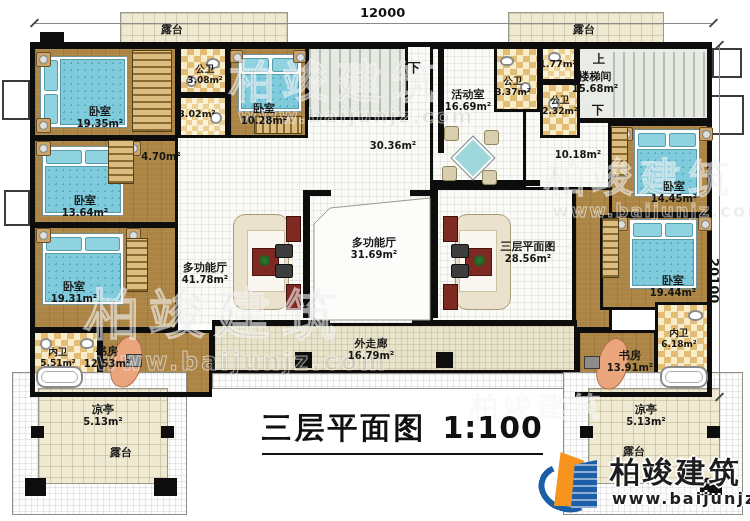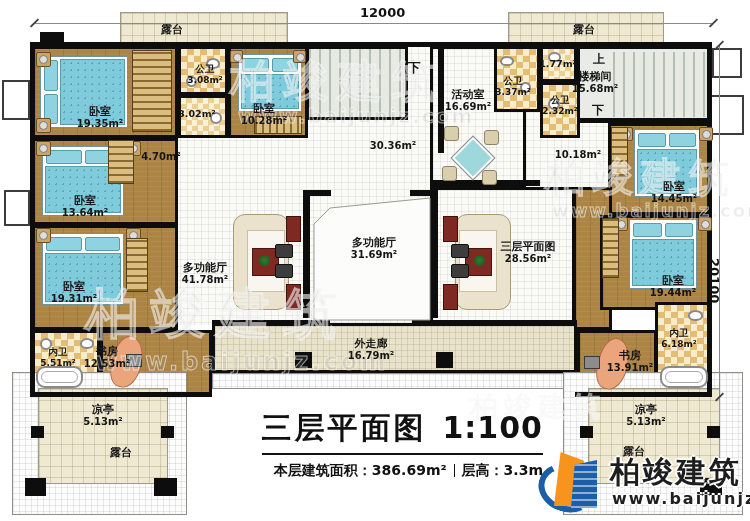--- a/index.html
+++ b/index.html
@@ -356,23 +356,20 @@
   <div class="rlabel" style="left:528px;top:253px;"><span>三层平面图</span><span class="a">28.56m²</span></div>
   <div class="rlabel" style="left:674px;top:193px;"><span>卧室</span><span class="a">14.45m²</span></div>
   <div class="rlabel" style="left:673px;top:287px;"><span>卧室</span><span class="a">19.44m²</span></div>
   <div class="rlabel rs" style="left:679px;top:338px;"><span>内卫</span><span class="a">6.18m²</span></div>
   <div class="rlabel" style="left:630px;top:362px;"><span>书房</span><span class="a">13.91m²</span></div>
   <div class="rlabel" style="left:646px;top:416px;"><span>凉亭</span><span class="a">5.13m²</span></div>
   <div class="rlabel" style="left:634px;top:452px;"><span>露台</span></div>
 
   <div class="titleblock">
     <div class="titlemain"><span>三层平面图</span><span class="scale">1:100</span></div>
-    <div class="subtitle">
-      <span>本层建筑面积：</span><span>386.69m²</span><span class="div"></span><span>层高：</span><span>3.3m</span>
-    </div>
   </div>
 
   <div class="logo">
     <div class="swoosh"></div>
     <div class="bldgO"></div>
     <div class="bldgB"></div>
     <div class="logoname">柏竣建筑</div>
     <div class="logourl">www.baijunjz.com</div>
   </div>
 

